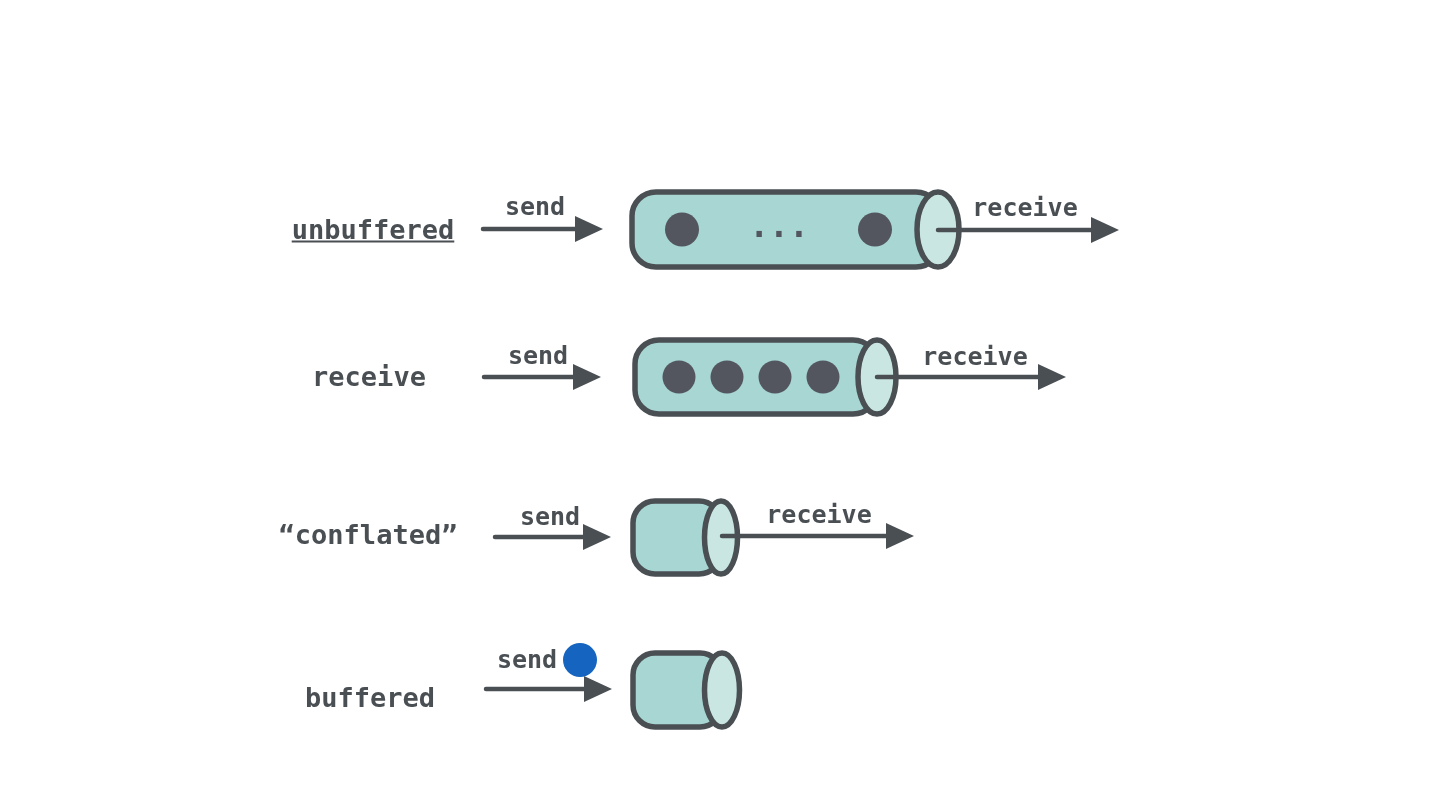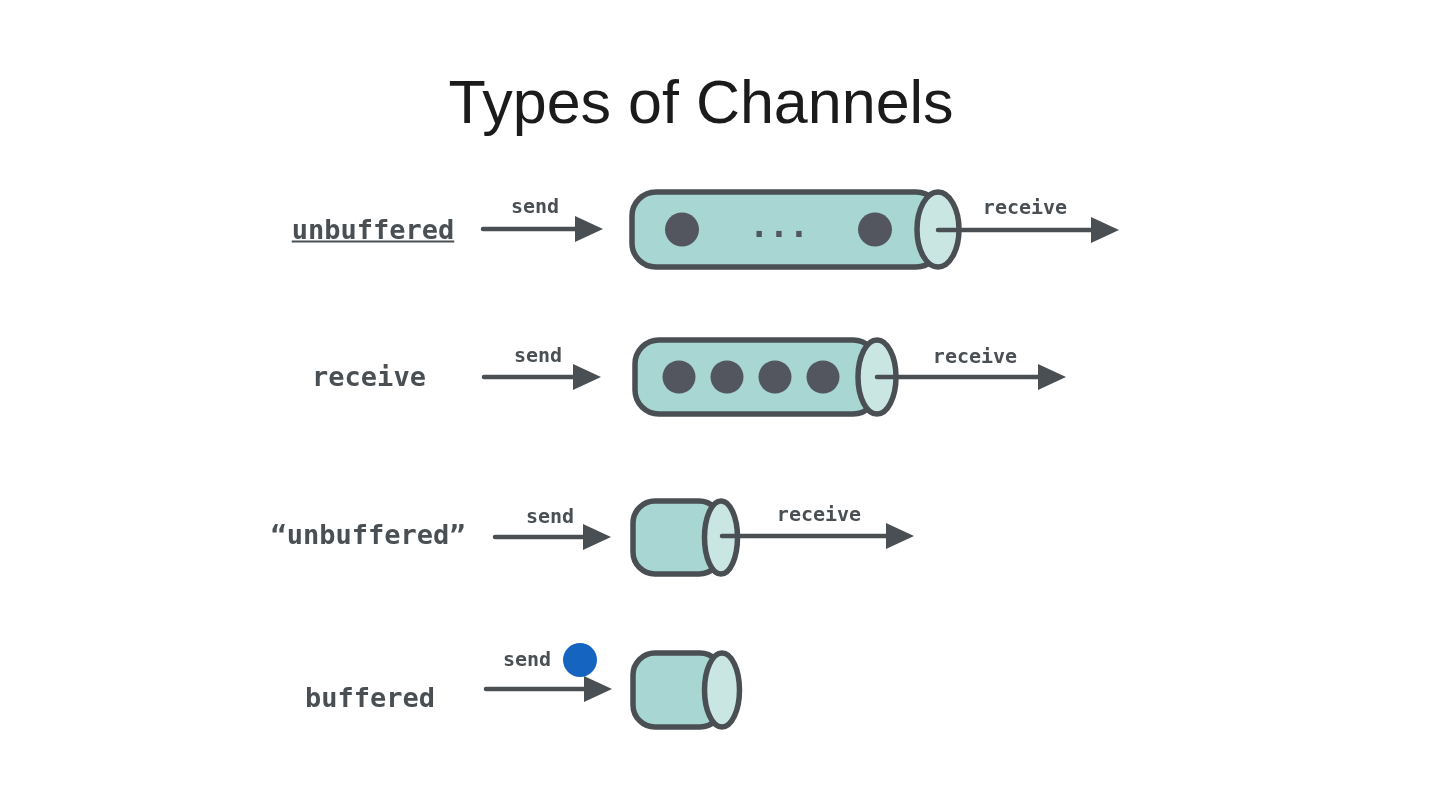--- a/index.html
+++ b/index.html
@@ -31,21 +31,21 @@
     font-weight: 300;
     font-size: 61px;
     color: var(--title-text);
   }
   .mono {
     font-family: "DejaVu Sans Mono", monospace;
     font-weight: bold;
     color: var(--label-text);
   }
   .row-label  { font-size: 27px; }
-  .arrow-label{ font-size: 20px; }
+  .arrow-label{ font-size: 25px; }
   svg.scene { position: absolute; left: 0; top: 0; }
   .cyl-body  { fill: var(--cylinder-fill); stroke: var(--outline); stroke-width: 5.5; stroke-linejoin: round; }
   .cyl-end   { fill: var(--cylinder-end-fill); stroke: var(--outline); stroke-width: 5.5; }
   .buffer-dot{ fill: var(--dot); }
   .arrow-line{ stroke: var(--outline); stroke-width: 4.5; stroke-linecap: round; }
   .arrow-head{ fill: var(--outline); }
   .ellipsis-text {
     fill: var(--dot);
     font-family: "DejaVu Sans Mono", monospace;
     font-weight: bold;
@@ -96,30 +96,29 @@
 
     <g>
       <circle class="value-dot" cx="580" cy="660" r="17"></circle>
       <line class="arrow-line" x1="486" y1="689" x2="586" y2="689"></line>
       <polygon class="arrow-head" points="612,689 584,676 584,702"></polygon>
       <rect class="cyl-body" x="633" y="653" width="89" height="74" rx="22"></rect>
       <ellipse class="cyl-end" cx="722" cy="690" rx="17.5" ry="37"></ellipse>
     </g>
   </svg>
 
-  <div class="abs title" style="left:701px; top:102px;">Types of Channels</div>
 
   <div class="abs mono row-label" style="left:373px; top:229px;text-decoration:underline;">unbuffered</div>
   <div class="abs mono arrow-label" style="left:535px; top:206px;">send</div>
   <div class="abs mono arrow-label" style="left:1025px; top:207px;">receive</div>
 
   <div class="abs mono row-label" style="left:369px; top:376px;">receive</div>
   <div class="abs mono arrow-label" style="left:538px; top:355px;">send</div>
   <div class="abs mono arrow-label" style="left:975px; top:356px;">receive</div>
 
-  <div class="abs mono row-label" style="left:368px; top:534px;">“unbuffered”</div>
+  <div class="abs mono row-label" style="left:368px; top:534px;">“conflated”</div>
   <div class="abs mono arrow-label" style="left:550px; top:516px;">send</div>
   <div class="abs mono arrow-label" style="left:819px; top:514px;">receive</div>
 
   <div class="abs mono row-label" style="left:370px; top:697px;">buffered</div>
   <div class="abs mono arrow-label" style="left:527px; top:659px;">send</div>
 
 </div>
 
 </body></html>

